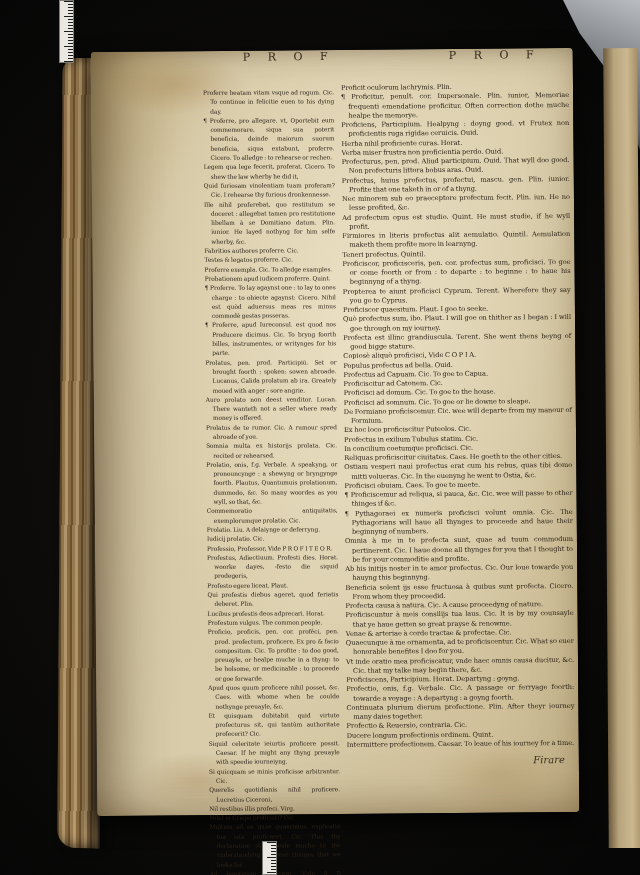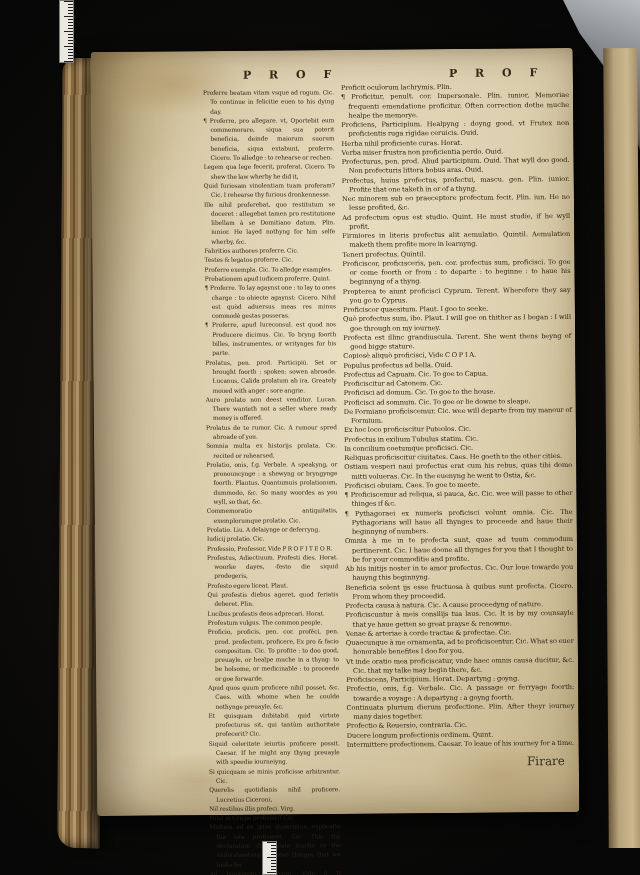--- a/index.html
+++ b/index.html
@@ -29,30 +29,30 @@
       inset 46px 0 60px -34px rgba(64,44,20,.65),
       inset -14px -26px 50px -26px rgba(105,78,40,.55),
       inset 0 18px 30px -22px rgba(90,65,35,.5),
       0 8px 22px rgba(0,0,0,.85);
     color:#2b2116;}
   .stain{position:absolute;border-radius:50%;pointer-events:none;}
   .s1{left:8px;top:4px;width:150px;height:60px;background:radial-gradient(ellipse,rgba(150,110,55,.30),rgba(0,0,0,0) 70%);}
   .s2{left:330px;top:690px;width:140px;height:70px;background:radial-gradient(ellipse,rgba(150,110,55,.22),rgba(0,0,0,0) 70%);}
   .s3{left:40px;top:700px;width:120px;height:60px;background:radial-gradient(ellipse,rgba(140,100,50,.25),rgba(0,0,0,0) 70%);}
   
-  .head{position:absolute;top:18px;font-size:11px;letter-spacing:7px;color:#33291b;font-weight:700;}
+  .head{position:absolute;top:0;font-size:11px;letter-spacing:7px;color:#33291b;font-weight:400;}
   .head-left{left:152px;}
   .head-right{left:358px;}
   
   .col{position:absolute;text-align:justify;color:#2c2217;}
   .col p{margin:0;text-indent:-7px;padding-left:7px;word-spacing:-0.4px;}
   .col-left{left:112px;top:38px;width:131px;font-size:5.8px;line-height:9.3px;
     transform:skewY(0.3deg);}
   .col-right{left:250px;top:34px;width:228px;font-size:6.6px;line-height:9.25px;}
-  .catchword{position:absolute;right:14px;top:706px;font-size:12px;color:#3a2f1f;margin-left:6px;}
+  .catchword{position:absolute;right:14px;top:706px;font-size:10px;font-style:italic;color:#3a2f1f;margin-left:6px;}
   
   .ruler{position:absolute;width:15px;background:#e9e7e0;border:1px solid #7e7d78;box-sizing:border-box;}
   .ruler:before{content:"";position:absolute;right:0;top:0;bottom:0;width:5px;
     background:repeating-linear-gradient(to bottom,#1c1c1c 0 1px,transparent 1px 3px);}
   .ruler:after{content:"";position:absolute;right:0;top:0;bottom:0;width:9px;
     background:repeating-linear-gradient(to bottom,#1c1c1c 0 1px,transparent 1px 15px);}
   .ruler-top{left:59px;top:0;height:63px;}
   .ruler-bottom{left:262px;top:841px;height:34px;}
 </style>
 </head>

